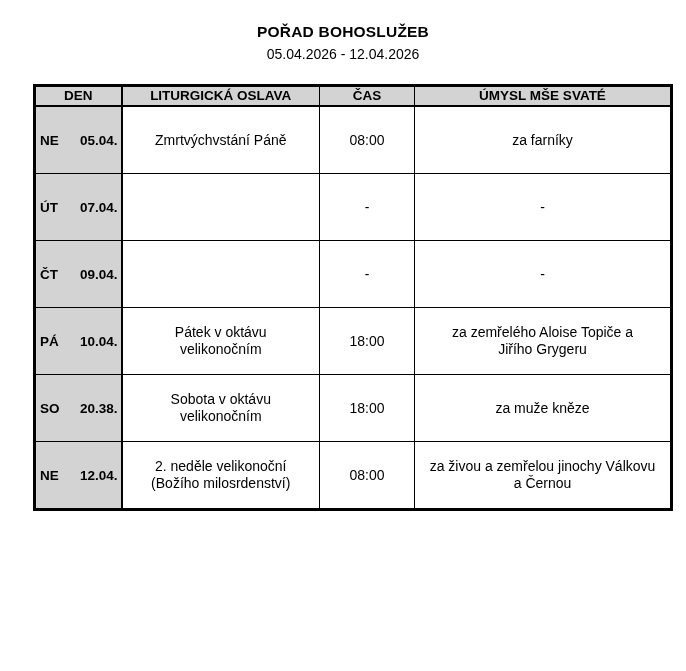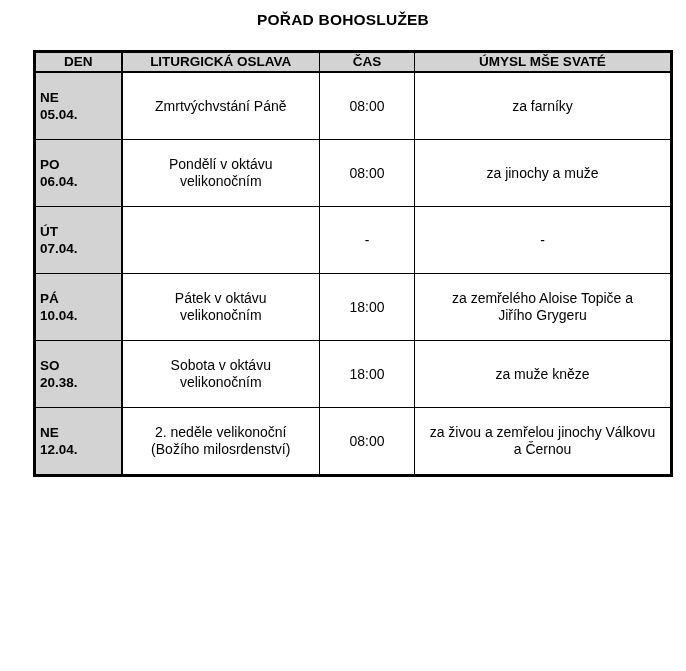--- a/index.html
+++ b/index.html
@@ -10,20 +10,21 @@
     width: 686px;
     height: 671px;
     background: #ffffff;
     color: #000000;
     font-family: "Liberation Sans", "DejaVu Sans", sans-serif;
     overflow: hidden;
   }
   .doc-header {
     text-align: center;
     padding-top: 10px;
+    margin-top: 12px;
   }
   .title-line {
     font-size: 15.5px;
     font-weight: bold;
     line-height: 20px;
     letter-spacing: 0.2px;
   }
   .date-range {
     font-size: 14px;
     line-height: 20px;
@@ -70,28 +71,28 @@
     font-weight: bold;
     white-space: normal;
     padding: 0;
   }
   .day-wrap {
     display: flex;
     justify-content: space-between;
     align-items: baseline;
     padding: 0 3px 0 4px;
     font-size: 13.5px;
-    flex-direction: column;
   }
 </style>
 </head>
 <body>
 
 <div class="doc-header">
   <div class="title-line">POŘAD BOHOSLUŽEB</div>
+  <div class="date-range">05.04.2026 - 12.04.2026</div>
 </div>
 
 <table class="schedule">
   <colgroup>
     <col class="c-den">
       <col class="c-lit">
       <col class="c-cas">
       <col class="c-umy">
   </colgroup>
   <thead>
@@ -110,34 +111,33 @@
           <span>05.04.</span>
         </div>
       </td>
       <td>Zmrtvýchvstání Páně</td>
       <td>08:00</td>
       <td>za farníky</td>
     </tr>
     <tr>
       <td class="day-cell">
         <div class="day-wrap">
-          <span>PO</span>
-          <span>06.04.</span>
+          <span>ÚT</span>
+          <span>07.04.</span>
         </div>
       </td>
-      <td>Pondělí v oktávu
-velikonočním</td>
-      <td>08:00</td>
-      <td>za jinochy a muže</td>
+      <td></td>
+      <td>-</td>
+      <td>-</td>
     </tr>
     <tr>
       <td class="day-cell">
         <div class="day-wrap">
-          <span>ÚT</span>
-          <span>07.04.</span>
+          <span>ČT</span>
+          <span>09.04.</span>
         </div>
       </td>
       <td></td>
       <td>-</td>
       <td>-</td>
     </tr>
     <tr>
       <td class="day-cell">
         <div class="day-wrap">
           <span>PÁ</span>

